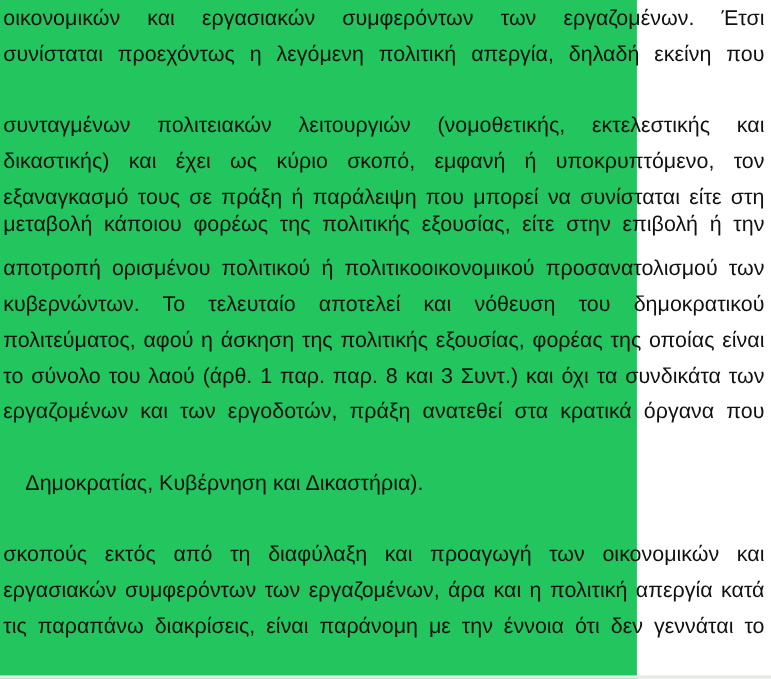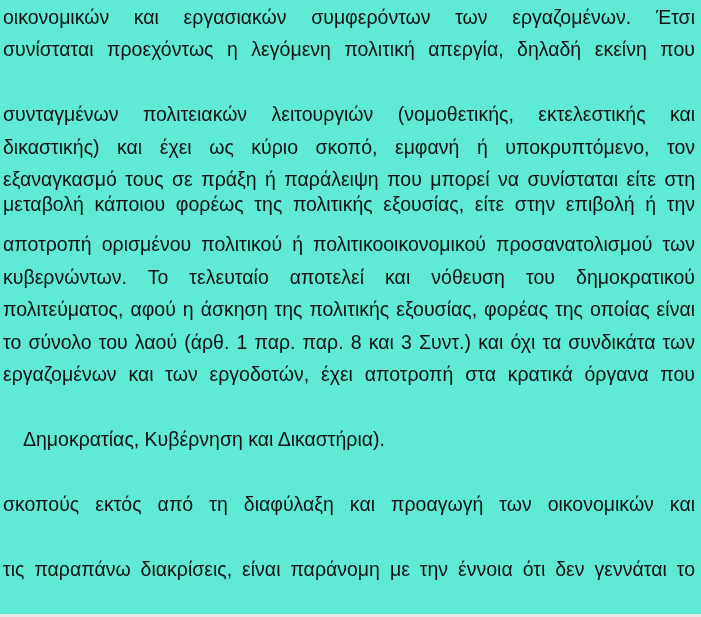--- a/index.html
+++ b/index.html
@@ -10,23 +10,23 @@
     body {
       width: 701px;
       height: 617px;
       overflow: hidden;
       position: relative;
     }
     .page {
       position: absolute;
       left: 0;
       top: 0;
-      width: 701px;
+      width: 579px;
       height: 617px;
-      background: #5eead4;
+      background: #22c55e;
     }
     .line {
       position: absolute;
       left: 3px;
       width: 692px;
       font-family: "Liberation Sans", sans-serif;
       font-size: 19.5px;
       line-height: 26px;
       color: #111111;
       white-space: nowrap;
@@ -58,20 +58,21 @@
   <div class="line" style="top:4px">οικονομικών και εργασιακών συμφερόντων των εργαζομένων. Έτσι</div>
   <div class="line" style="top:36px">συνίσταται προεχόντως η λεγόμενη πολιτική απεργία, δηλαδή εκείνη που</div>
   <div class="line" style="top:101px">συνταγμένων πολιτειακών λειτουργιών (νομοθετικής, εκτελεστικής και</div>
   <div class="line" style="top:134px">δικαστικής) και έχει ως κύριο σκοπό, εμφανή ή υποκρυπτόμενο, τον</div>
   <div class="line" style="top:166px">εξαναγκασμό τους σε πράξη ή παράλειψη που μπορεί να συνίσταται είτε στη</div>
   <div class="line" style="top:191px">μεταβολή κάποιου φορέως της πολιτικής εξουσίας, είτε στην επιβολή ή την</div>
   <div class="line" style="top:231px">αποτροπή ορισμένου πολιτικού ή πολιτικοοικονομικού προσανατολισμού των</div>
   <div class="line" style="top:264px">κυβερνώντων. Το τελευταίο αποτελεί και νόθευση του δημοκρατικού</div>
   <div class="line" style="top:296px">πολιτεύματος, αφού η άσκηση της πολιτικής εξουσίας, φορέας της οποίας είναι</div>
   <div class="line" style="top:329px">το σύνολο του λαού (άρθ. 1 παρ. παρ. 8 και 3 Συντ.) και όχι τα συνδικάτα των</div>
-  <div class="line" style="top:361px">εργαζομένων και των εργοδοτών, έχει αποτροπή στα κρατικά όργανα που</div>
+  <div class="line" style="top:361px">εργαζομένων και των εργοδοτών, πράξη ανατεθεί στα κρατικά όργανα που</div>
   <div class="line last" style="top:426px">Δημοκρατίας, Κυβέρνηση και Δικαστήρια).</div>
 
   <div class="line" style="top:491px">σκοπούς εκτός από τη διαφύλαξη και προαγωγή των οικονομικών και</div>
+  <div class="line" style="top:524px">εργασιακών συμφερόντων των εργαζομένων, άρα και η πολιτική απεργία κατά</div>
   <div class="line" style="top:556px">τις παραπάνω διακρίσεις, είναι παράνομη με την έννοια ότι δεν γεννάται το</div>
 
   <div class="bottom-edge"></div>
 </div>
 
 </body></html>

